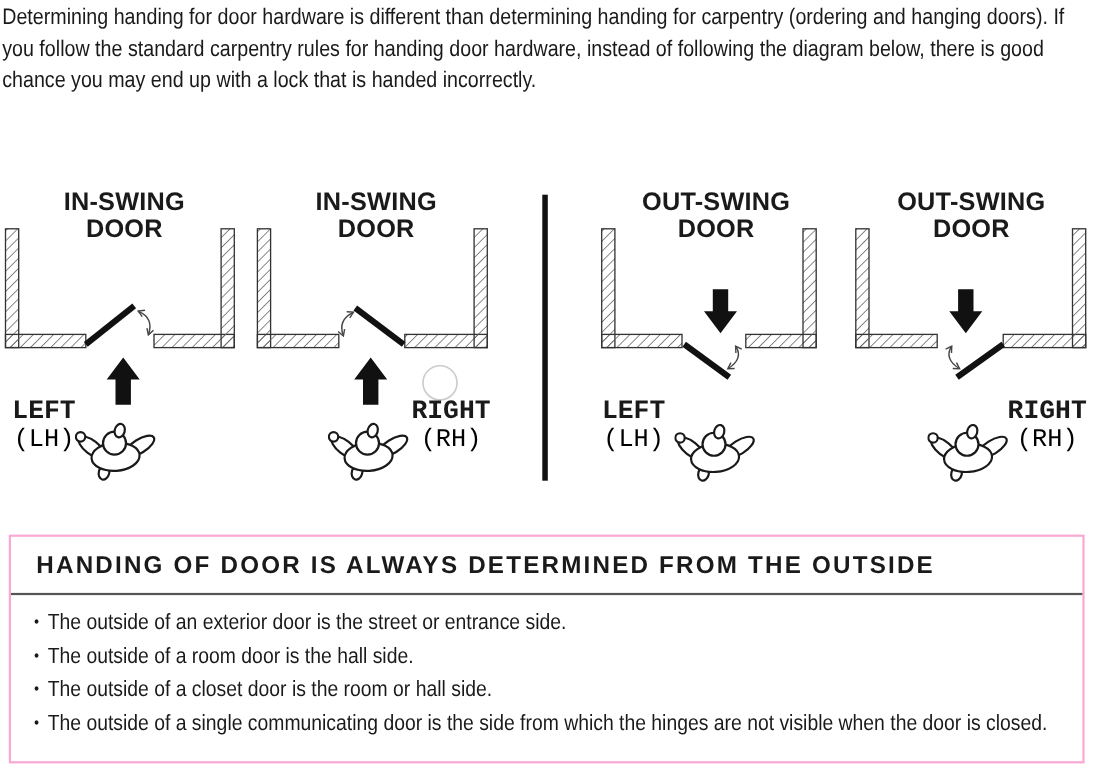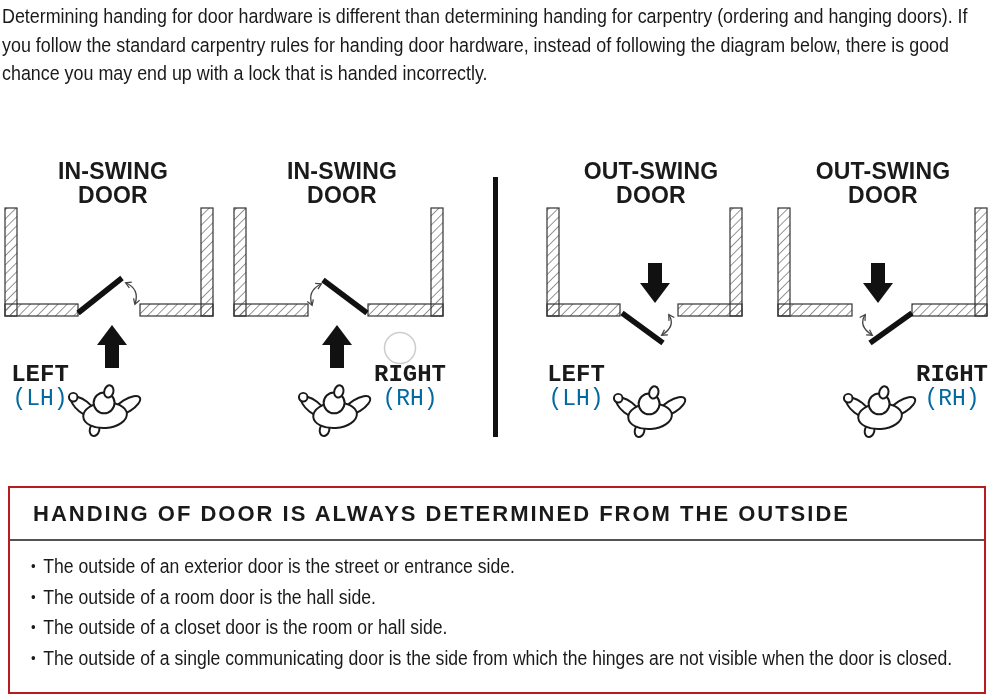--- a/index.html
+++ b/index.html
@@ -10,35 +10,35 @@
   
   .intro{
     position:absolute;top:2px;left:2px;width:1140px;
     transform:scaleX(0.872);transform-origin:0 0;
     font-size:20.5px;line-height:28.6px;font-weight:500;margin:0;
   }
   
   .diagram{position:absolute;top:150px;left:0;width:994px;height:300px;}
   .diagram svg{position:absolute;top:0;left:0;}
   .panel-title{
-    position:absolute;top:10px;width:170px;text-align:center;
+    position:absolute;top:22px;width:170px;text-align:center;
     font-weight:bold;font-size:23px;line-height:23.5px;letter-spacing:0.2px;
   }
   .pt-0{left:28px;} .pt-1{left:257px;} .pt-2{left:566px;} .pt-3{left:798px;}
   .hand-label{position:absolute;top:212px;text-align:center;line-height:25px;font-family:Liberation Mono, monospace;}
   .hand-label .hand{font-weight:bold;font-size:24px;display:block;}
-  .hand-label .abbr{font-weight:normal;font-size:23px;display:block;margin-top:0px;color:#0369a1;}
+  .hand-label .abbr{font-weight:normal;font-size:23px;display:block;margin-top:0px;color:#000000;}
   .hl-0{left:6px;width:68px;}
   .hl-1{left:372px;width:76px;}
   .hl-2{left:542px;width:68px;}
   .hl-3{left:914px;width:76px;}
   
   .rule-box{
     position:absolute;left:8px;top:486px;width:978px;height:208px;
-    border:2px solid #b91c1c;box-sizing:border-box;
+    border:2px solid #f9a8d4;box-sizing:border-box;
   }
   .rule-box h2{
     position:absolute;top:13px;left:23px;margin:0;
     font-size:22px;font-weight:bold;letter-spacing:2px;white-space:nowrap;
   }
   .rule-divider{position:absolute;top:51px;left:0;width:100%;border:none;border-top:2px solid #555;margin:0;}
   .rule-box ul{
     position:absolute;top:64px;left:21px;width:1070px;margin:0;padding:0;
     transform:scaleX(0.88);transform-origin:0 0;
     list-style:none;font-size:20px;line-height:29.6px;font-weight:500;

